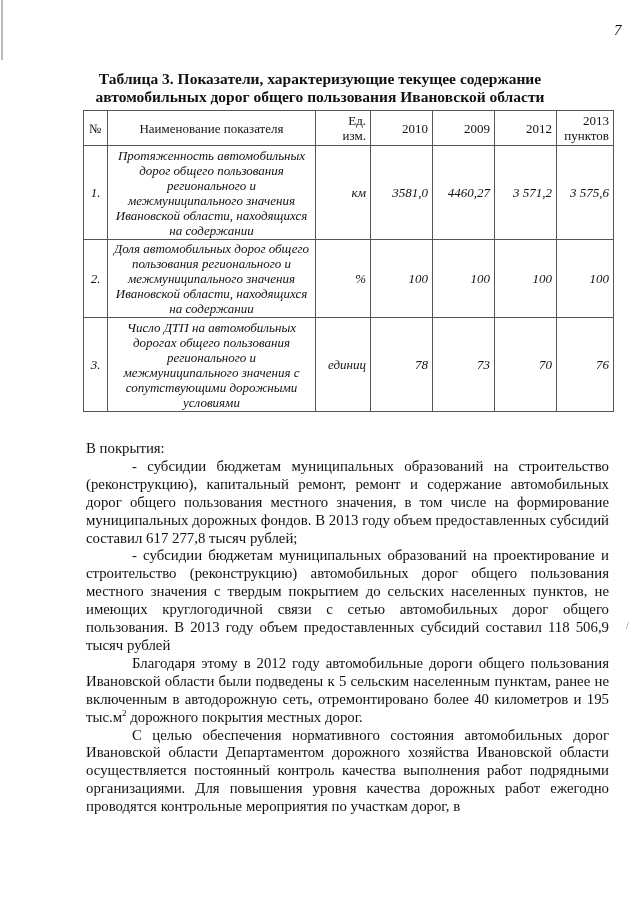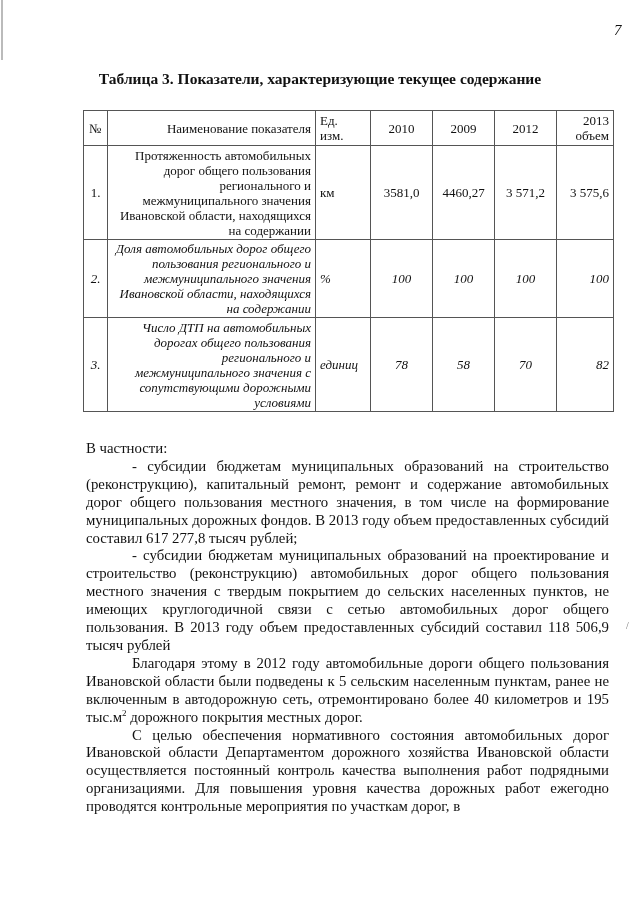--- a/index.html
+++ b/index.html
@@ -8,59 +8,60 @@
   .page-num { position: absolute; left: 614px; top: 22px; font-size: 15px; font-style: italic; }
   .scan-edge { position: absolute; left: 1px; top: 0; width: 2px; height: 60px; background: #bbb; }
   .title { position: absolute; left: 0; top: 70px; width: 700px; text-align: center;
            font-weight: bold; font-size: 15.5px; line-height: 18px; }
   .title div { white-space: nowrap; }
   table.data { position: absolute; left: 83px; top: 110px; border-collapse: collapse;
                font-size: 13px; line-height: 15px; }
   table.data td, table.data th { border: 1px solid #555; padding: 0 4px; font-weight: normal; vertical-align: middle; }
   th { height: 34px; }
   .c-num { width: 15px; text-align: center; }
-  .c-name { width: 199px; text-align: right; margin-top: 21px; }
-  .c-unit { width: 46px; text-align: left; }
-  .c-y { width: 53px; text-align: center; }
+  .c-name { width: 199px; text-align: center; margin-top: 21px; }
+  .c-unit { width: 46px; text-align: right; }
+  .c-y { width: 53px; text-align: right; }
   .c-y13 { width: 48px; text-align: right; }
-  tr.r1 td { height: 93px; }
+  tr.r1 td { height: 93px; font-style: italic; }
   tr.r2 td { height: 77px; font-style: italic; }
   tr.r3 td { height: 93px; font-style: italic; }
   .body-text { position: absolute; left: 86px; top: 440px; width: 523px;
                font-size: 14.8px; line-height: 17.9px; text-align: justify; }
   .body-text p { margin: 0; text-indent: 46px; }
   .body-text p.noindent { text-indent: 0; }
   sup { font-size: 9px; line-height: 0; }
   .mark { position: absolute; left: 626px; top: 620px; font-size: 10px; color: #777; }
 </style>
 </head>
 <body>
 
 <div class="scan-edge"></div>
 <div class="page-num">7</div>
 
 <div class="title" style="width:640px;">
   <div>Таблица 3. Показатели, характеризующие текущее содержание</div>
+  <div>автомобильных дорог общего пользования Ивановской области</div>
 </div>
 
 <table class="data">
   <tbody>
       <tr>
     <th class="c-num">№</th>
     <th class="c-name">Наименование показателя</th>
     <th class="c-unit">
       <div>Ед.</div>
       <div>изм.</div>
     </th>
     <th class="c-y">2010</th>
     <th class="c-y">2009</th>
     <th class="c-y">2012</th>
     <th class="c-y13">
       <div>2013</div>
-      <div>объем</div>
+      <div>пунктов</div>
     </th>
   </tr>
   <tr class="r1">
     <td class="c-num">1.</td>
     <td class="c-name">Протяженность автомобильных дорог общего пользования регионального и межмуниципального значения Ивановской области, находящихся на содержании</td>
     <td class="c-unit">км</td>
     <td class="c-y">3581,0</td>
     <td class="c-y">4460,27</td>
     <td class="c-y">3 571,2</td>
     <td class="c-y13">3 575,6</td>
@@ -72,28 +73,28 @@
     <td class="c-y">100</td>
     <td class="c-y">100</td>
     <td class="c-y">100</td>
     <td class="c-y13">100</td>
   </tr>
   <tr class="r3">
     <td class="c-num">3.</td>
     <td class="c-name">Число ДТП на автомобильных дорогах общего пользования регионального и межмуниципального значения с сопутствующими дорожными условиями</td>
     <td class="c-unit">единиц</td>
     <td class="c-y">78</td>
-    <td class="c-y">58</td>
+    <td class="c-y">73</td>
     <td class="c-y">70</td>
-    <td class="c-y13">82</td>
+    <td class="c-y13">76</td>
   </tr>
 </tbody>
   </table>
 
 <div class="body-text">
-  <p class="noindent">В частности:</p>
+  <p class="noindent">В покрытия:</p>
   <p>- субсидии бюджетам муниципальных образований на строительство (реконструкцию), капитальный ремонт, ремонт и содержание автомобильных дорог общего пользования местного значения, в том числе на формирование муниципальных дорожных фондов. В 2013 году объем предоставленных субсидий составил 617 277,8 тысяч рублей;</p>
   <p>- субсидии бюджетам муниципальных образований на проектирование и строительство (реконструкцию) автомобильных дорог общего пользования местного значения с твердым покрытием до сельских населенных пунктов, не имеющих круглогодичной связи с сетью автомобильных дорог общего пользования. В 2013 году объем предоставленных субсидий составил 118 506,9 тысяч рублей</p>
   <p><span>Благодаря этому в 2012 году автомобильные дороги общего пользования Ивановской области были подведены к 5 сельским населенным пунктам, ранее не включенным в автодорожную сеть, отремонтировано более 40 километров и 195 тыс.м</span><sup>2</sup><span> дорожного покрытия местных дорог.</span></p>
   <p>С целью обеспечения нормативного состояния автомобильных дорог Ивановской области Департаментом дорожного хозяйства Ивановской области осуществляется постоянный контроль качества выполнения работ подрядными организациями. Для повышения уровня качества дорожных работ ежегодно проводятся контрольные мероприятия по участкам дорог, в</p>
 </div>
 
 <div class="mark">/</div>
 
 </body></html>

